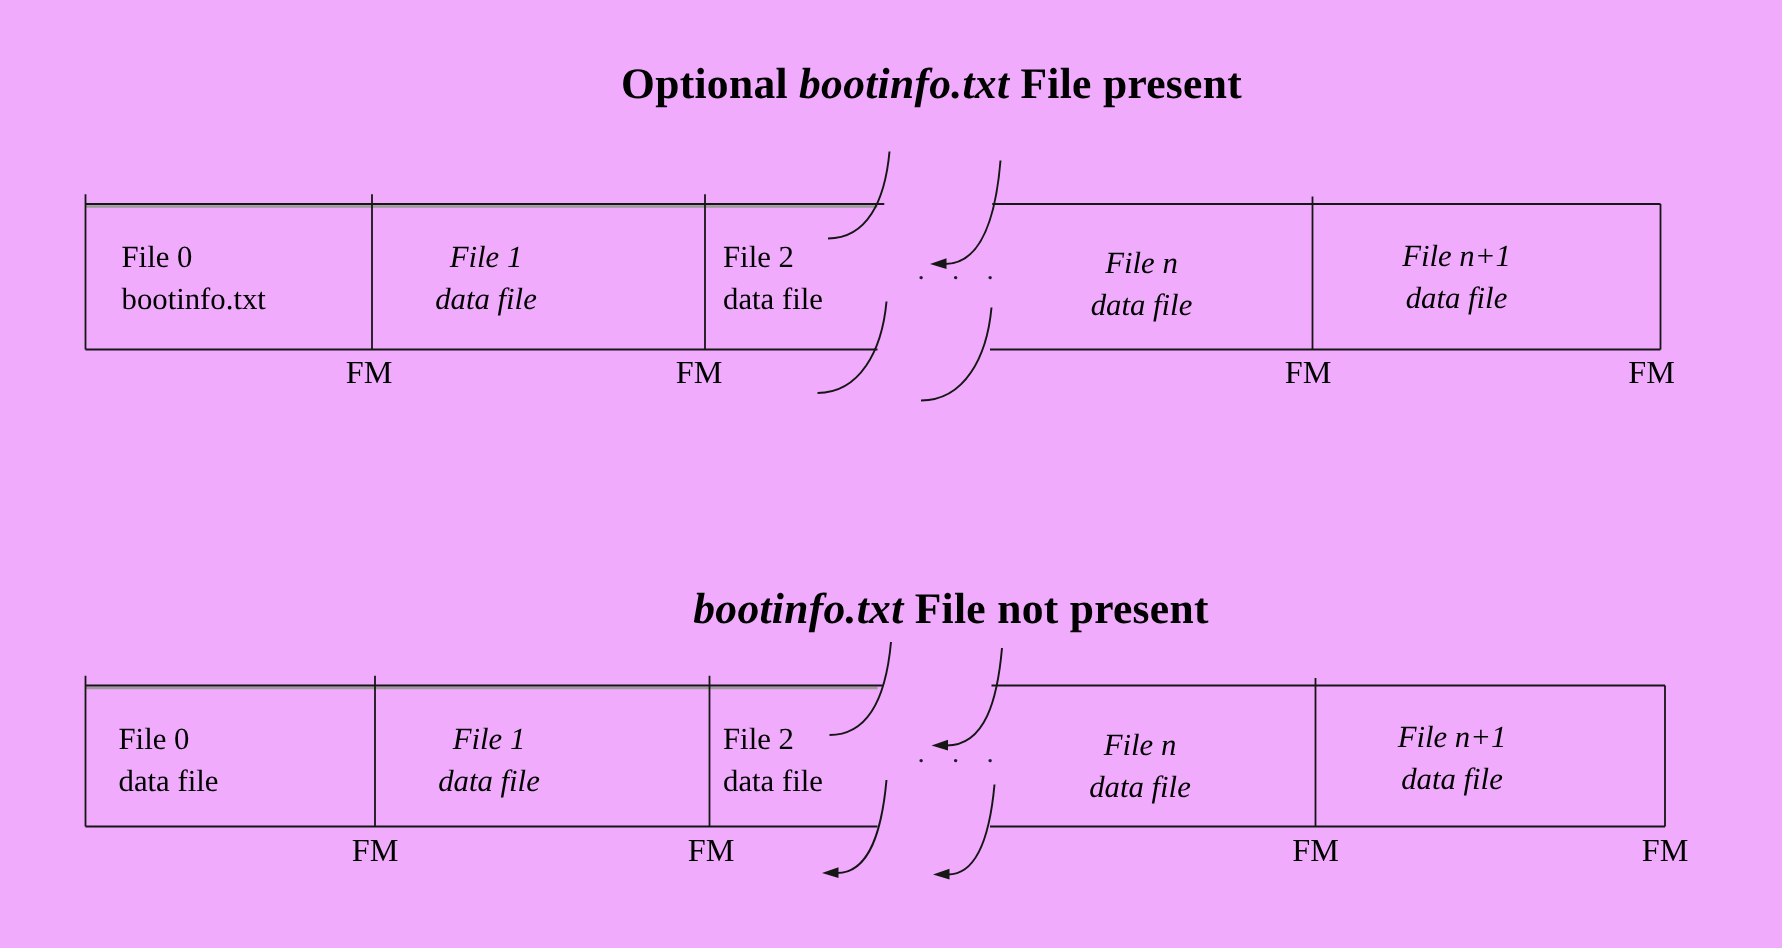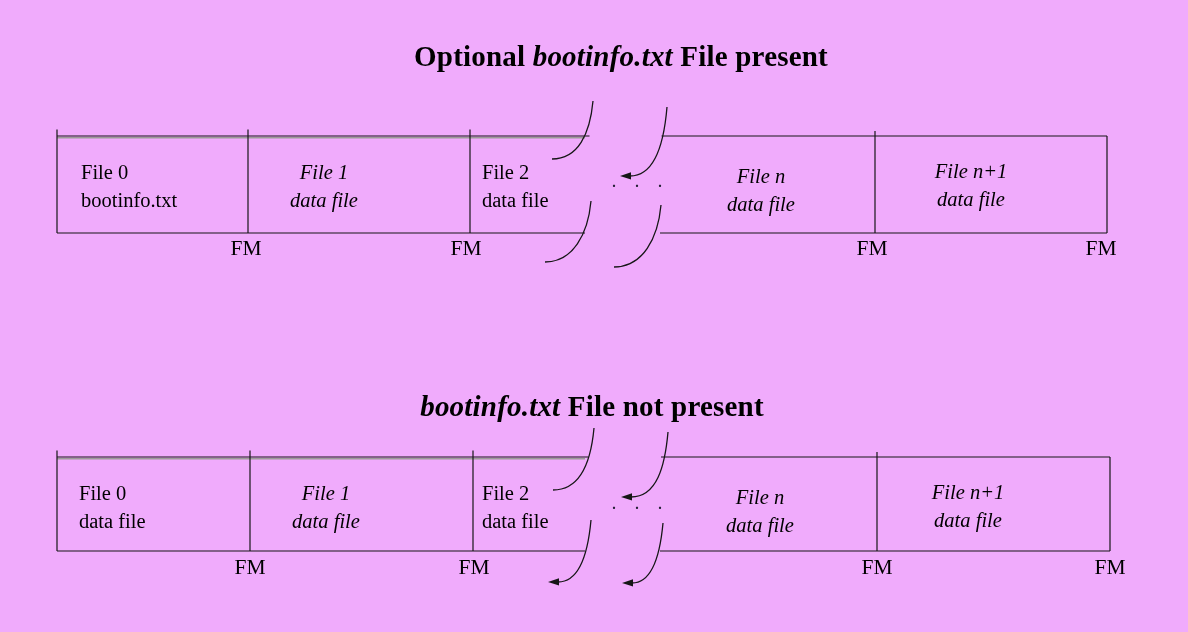--- a/index.html
+++ b/index.html
@@ -124,21 +124,21 @@
 
     <span class="dots" style="left:641px;top:175px;">. . .</span>
 
     <span class="fm" style="left:246px;top:236px;">FM</span>
     <span class="fm" style="left:466px;top:236px;">FM</span>
     <span class="fm" style="left:872px;top:236px;">FM</span>
     <span class="fm" style="left:1101px;top:236px;">FM</span>
   </section>
 
   <section>
-    <div class="ttl" style="left:592px;top:390px;text-align:center;">
+    <div class="ttl" style="left:634px;top:390px;text-align:center;">
       <span></span><span class="tfile">bootinfo.txt</span><span> File not present</span>
     </div>
 
     <div class="lbl" style="left:79px;top:479px;">
       <div>File 0</div>
       <div>data file</div>
     </div>
     <div class="lbl ctr" style="left:326px;top:479px;">
       <div>File 1</div>
       <div>data file</div>

